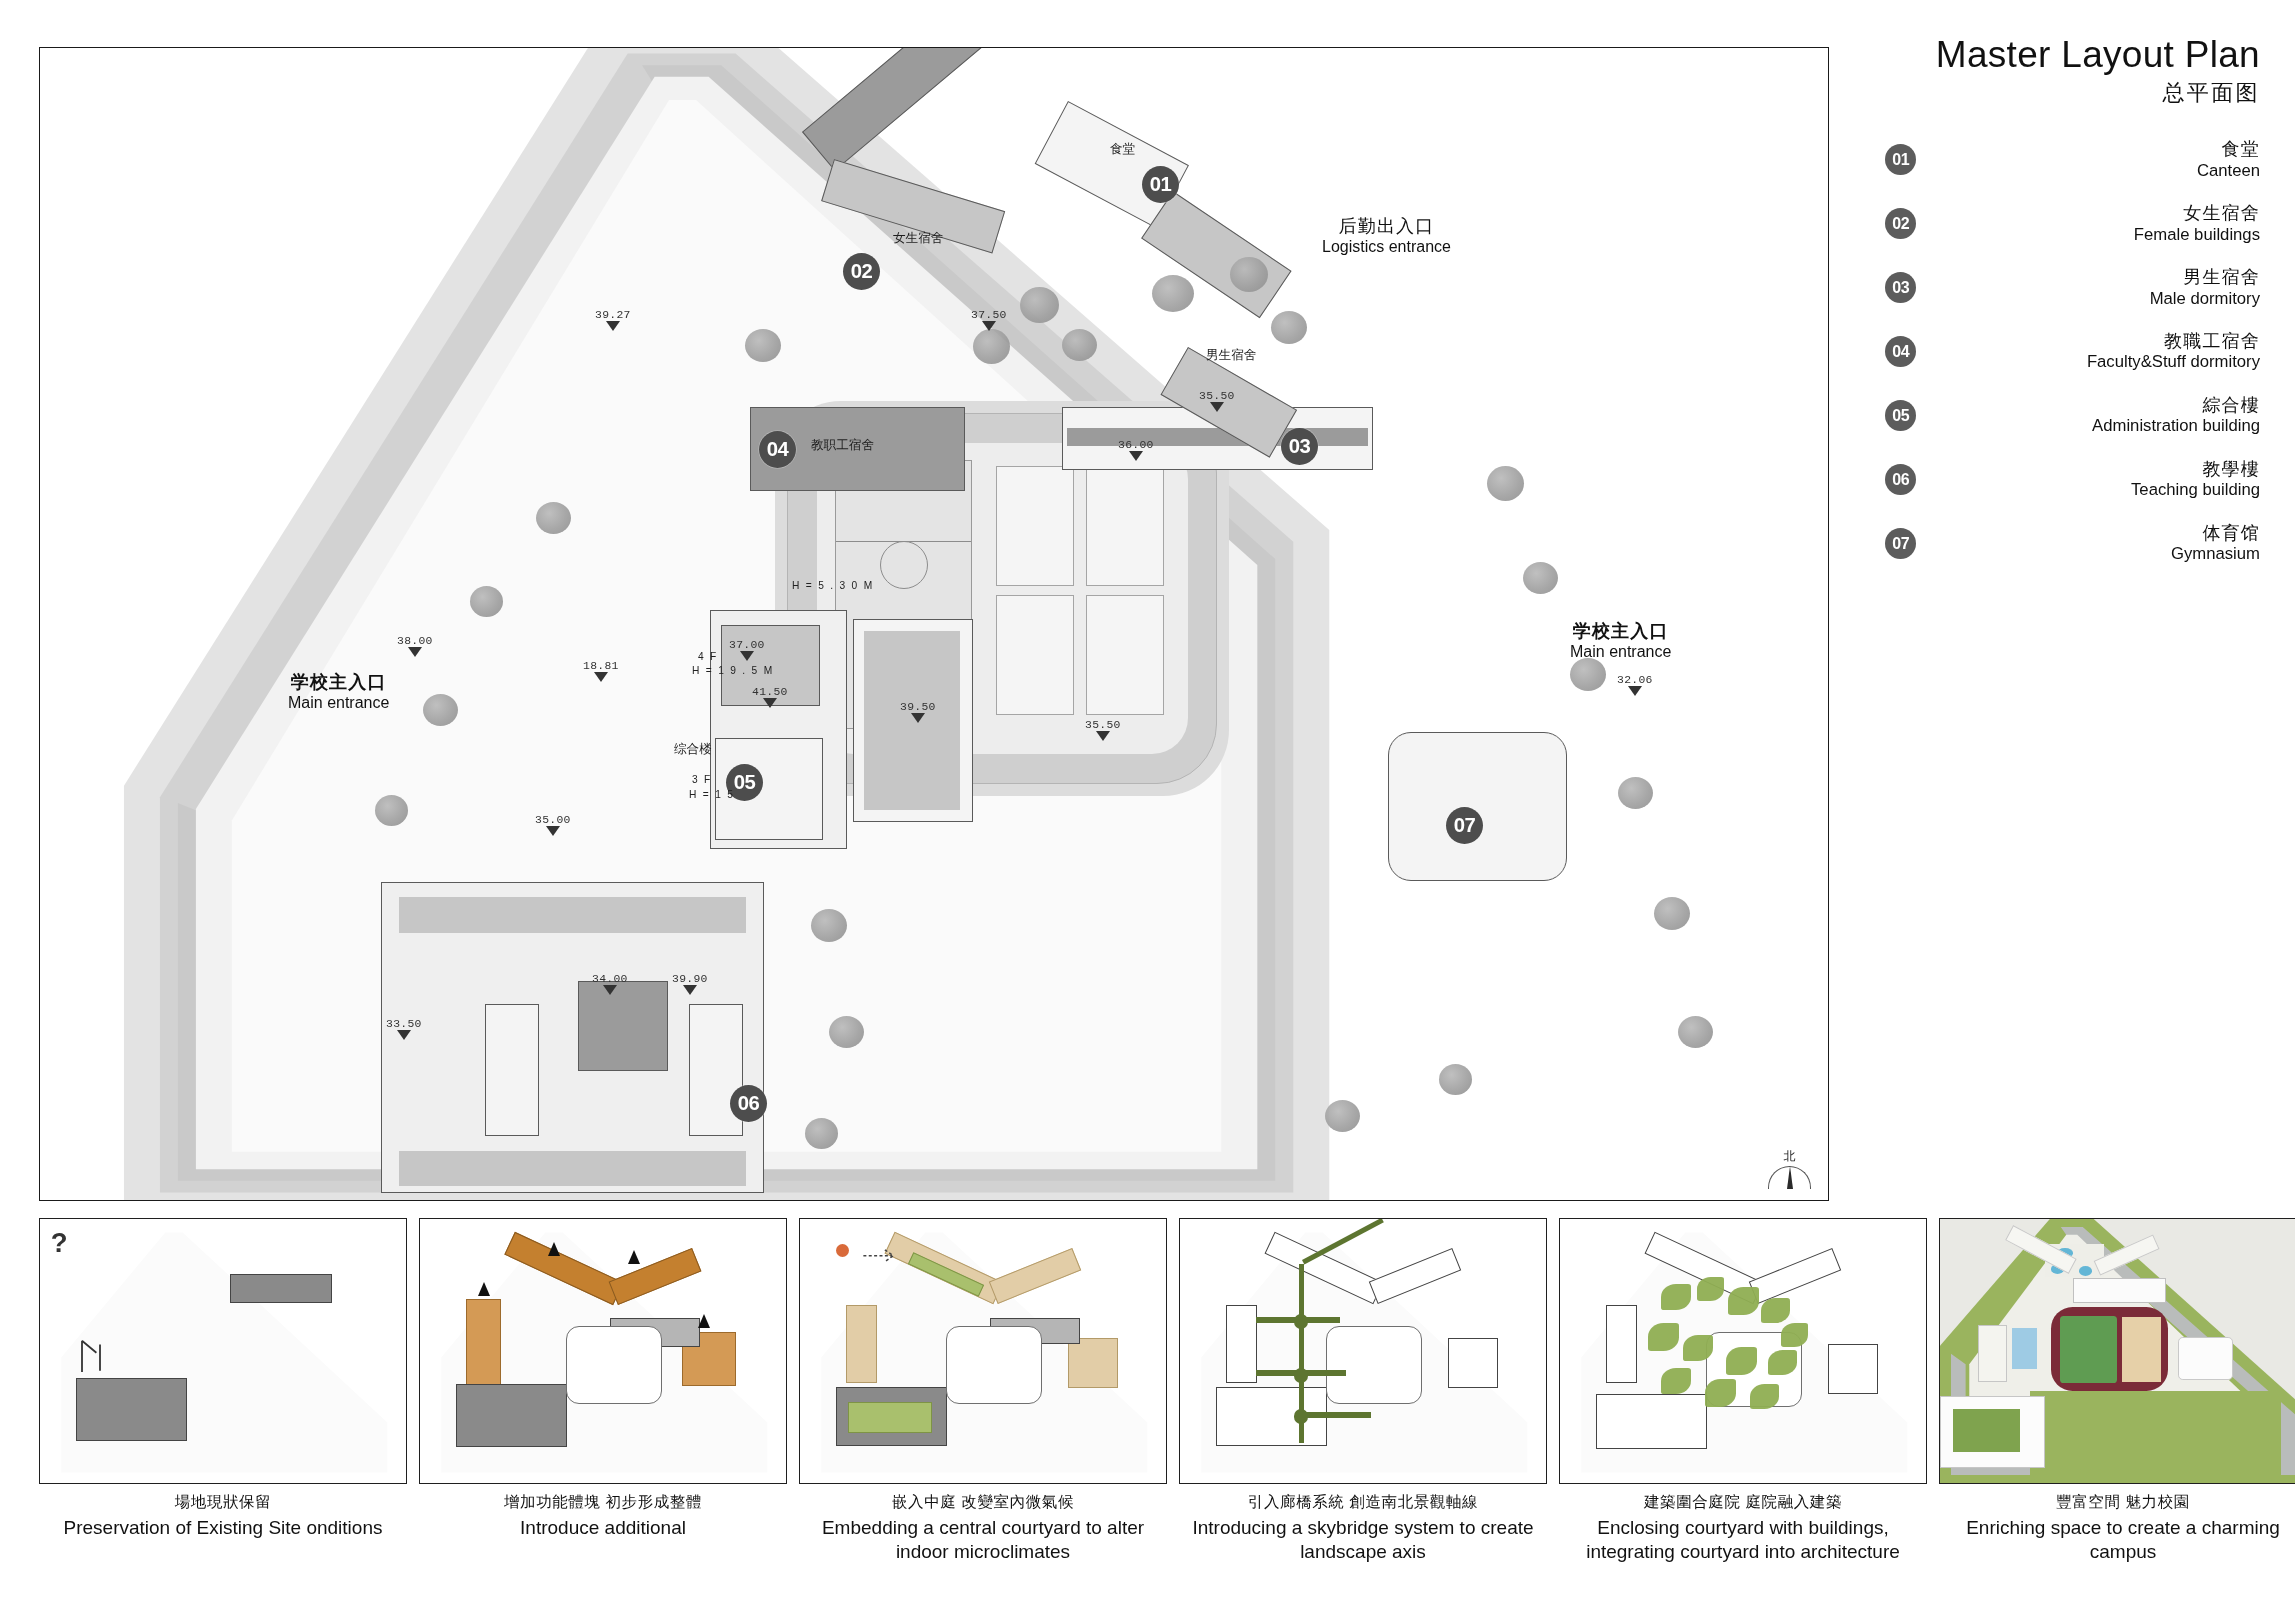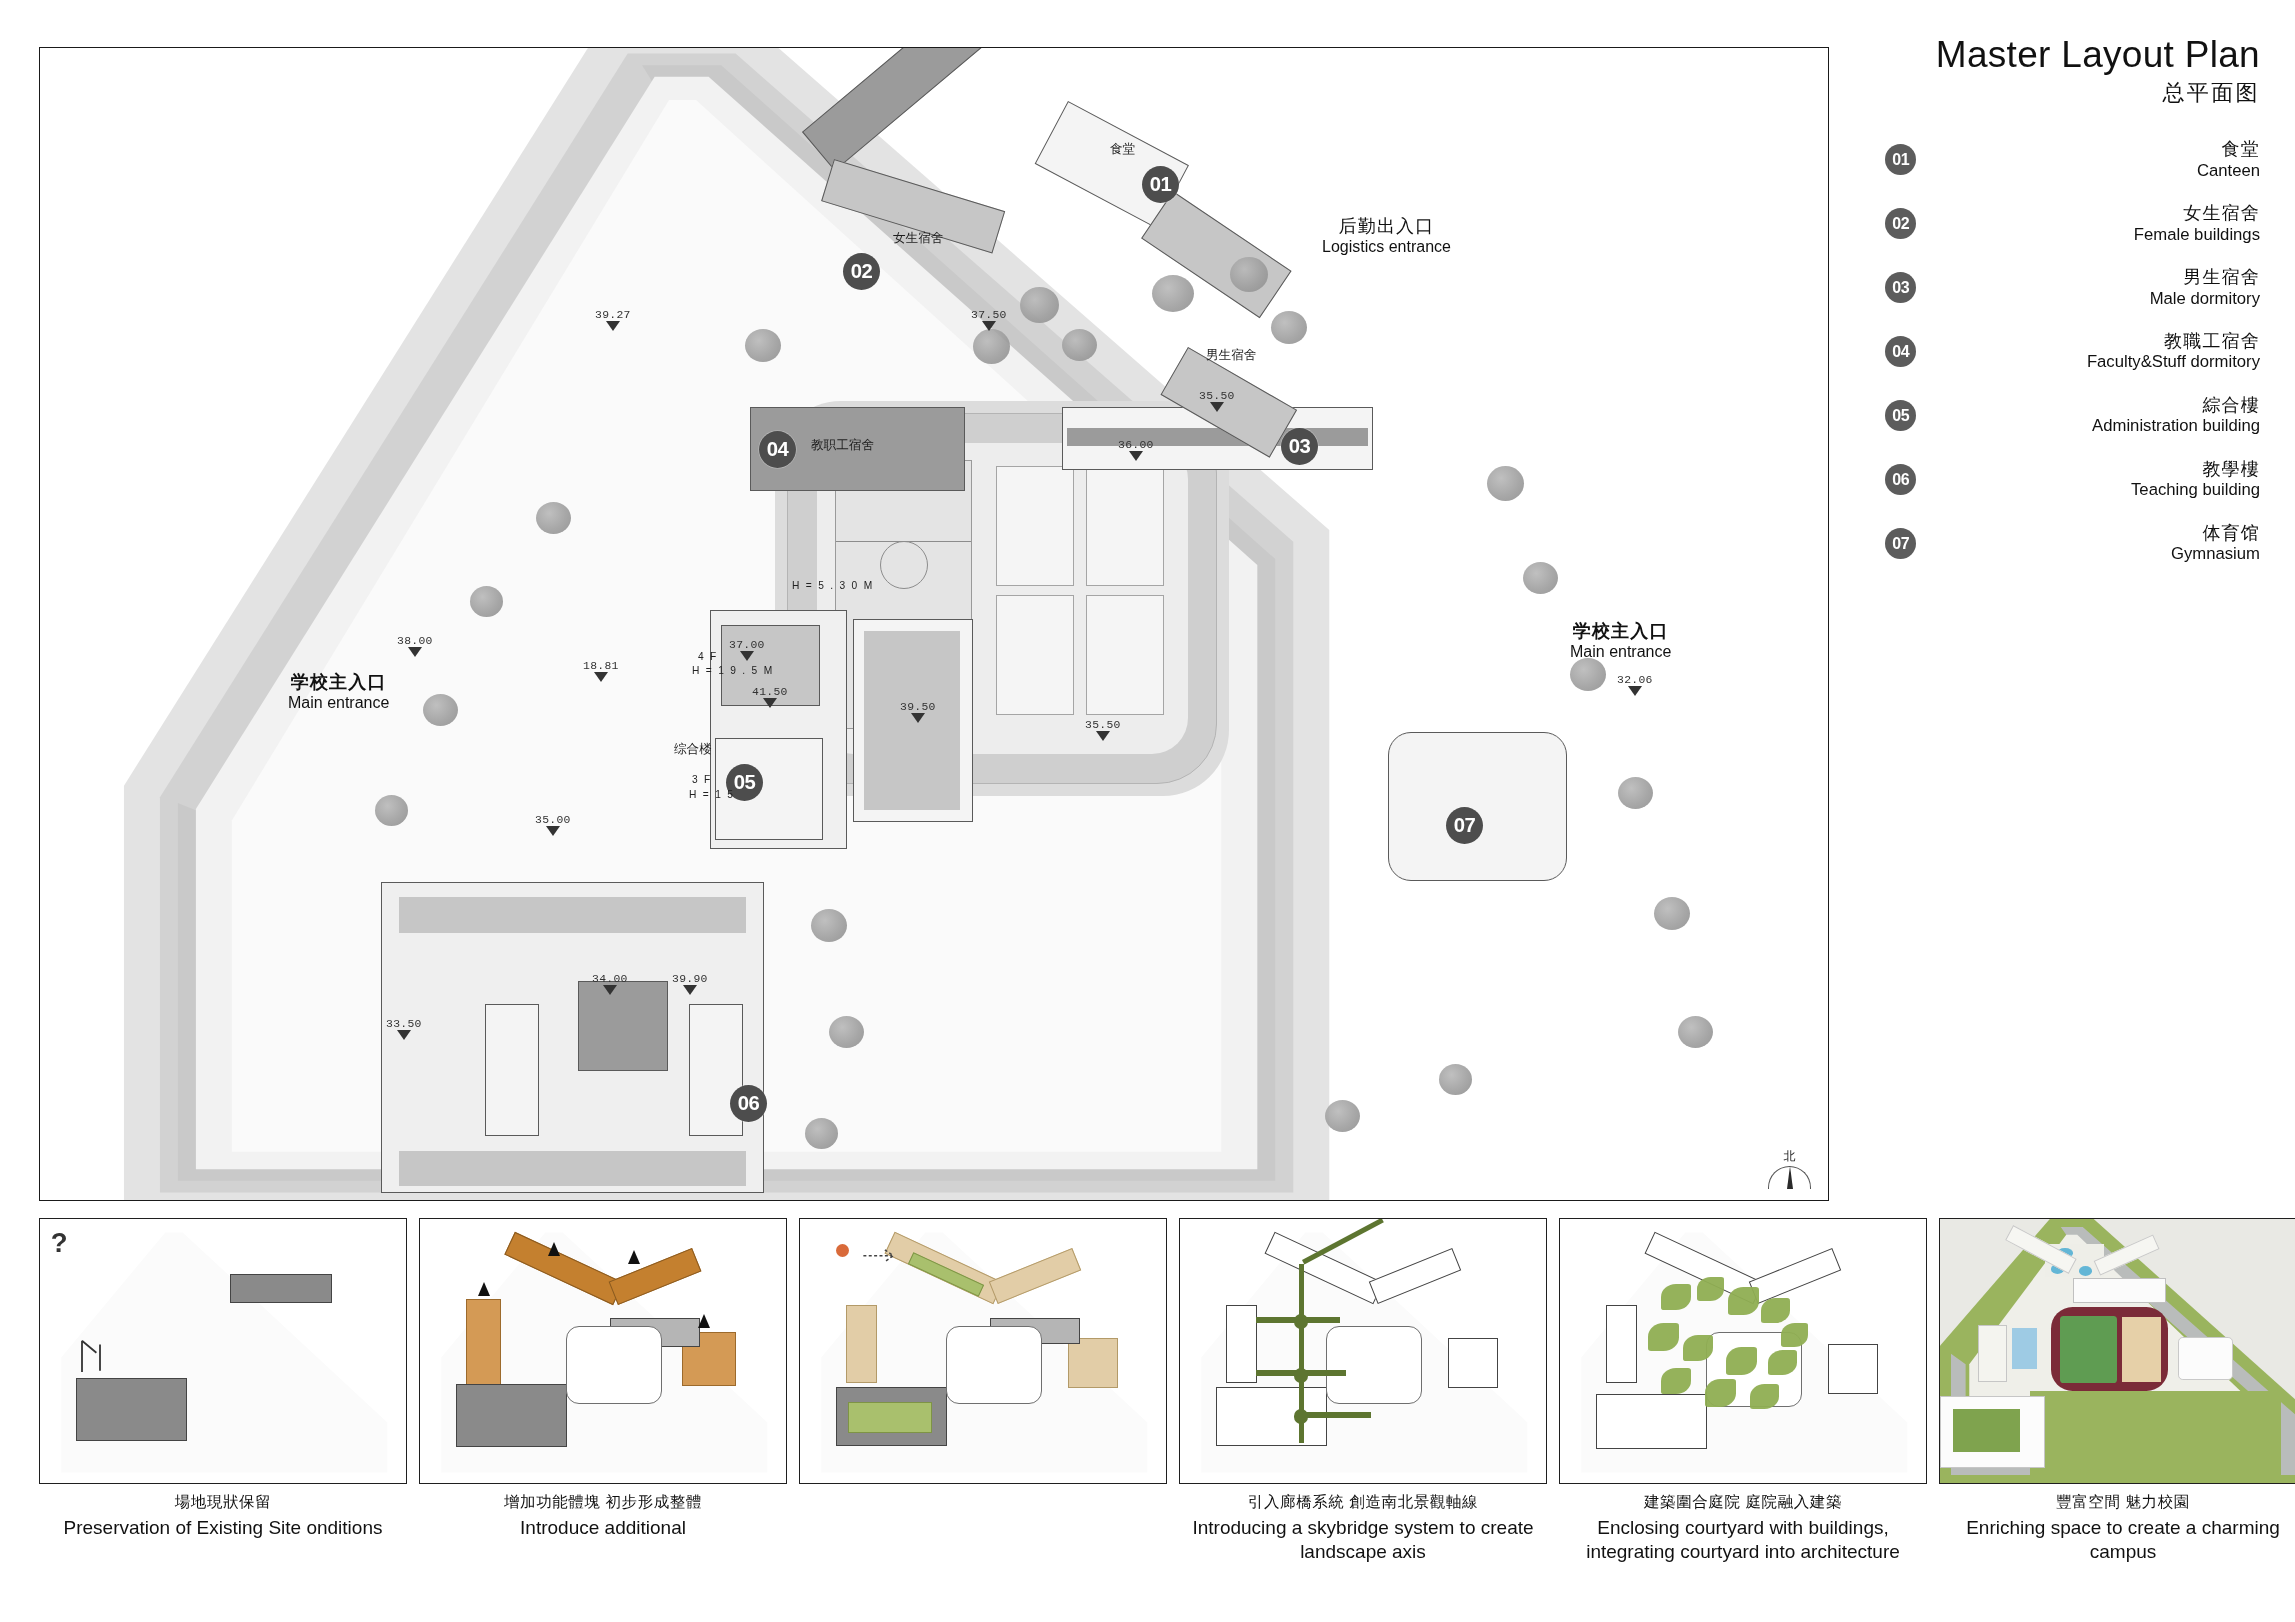--- a/index.html
+++ b/index.html
@@ -517,20 +517,24 @@
           <div class="d-block tan" style="left:257px;top:111px;width:50px;height:50px;"></div>
           <div class="d-block gray2" style="left:179px;top:91px;width:90px;height:26px;"></div>
           <div class="d-block" style="left:25px;top:160px;width:111px;height:59px;"></div>
           <div class="d-block greenlt" style="left:37px;top:175px;width:84px;height:31px;"></div>
           <div class="d-rrect" style="left:135px;top:99px;width:96px;height:78px;"></div>
           <div class="d-dot" style="left:25px;top:16.7px;width:13px;height:13px;background:#d96a3a;"></div>
           <svg style="position:absolute;left:51px;top:18px;width:35px;height:21.5px;" viewBox="0 0 58 36" width="35" height="21.5">
             <path d="M2 18 L50 18 M38 8 L52 18 L38 28" stroke="#444" stroke-width="2.5" fill="none" stroke-dasharray="5 4"></path>
           </svg>
         </div>
+      </div>
+      <div class="strip-cap">
+        <span class="cn">嵌入中庭  改變室內微氣候</span>
+        <span class="en">Embedding a central courtyard to alter indoor microclimates</span>
       </div>
     </div>
 
     <div class="strip-cell">
       <div class="strip-frame">
         <div class="d-site">
           <div class="d-tri plain"></div>
           <div class="d-block white" style="left:73px;top:29px;width:120px;height:24px;transform:rotate(25deg);"></div>
           <div class="d-block white" style="left:179px;top:37px;width:90px;height:24px;transform:rotate(-22deg);"></div>
           <div class="d-block white" style="left:35px;top:78px;width:31px;height:78px;"></div>

